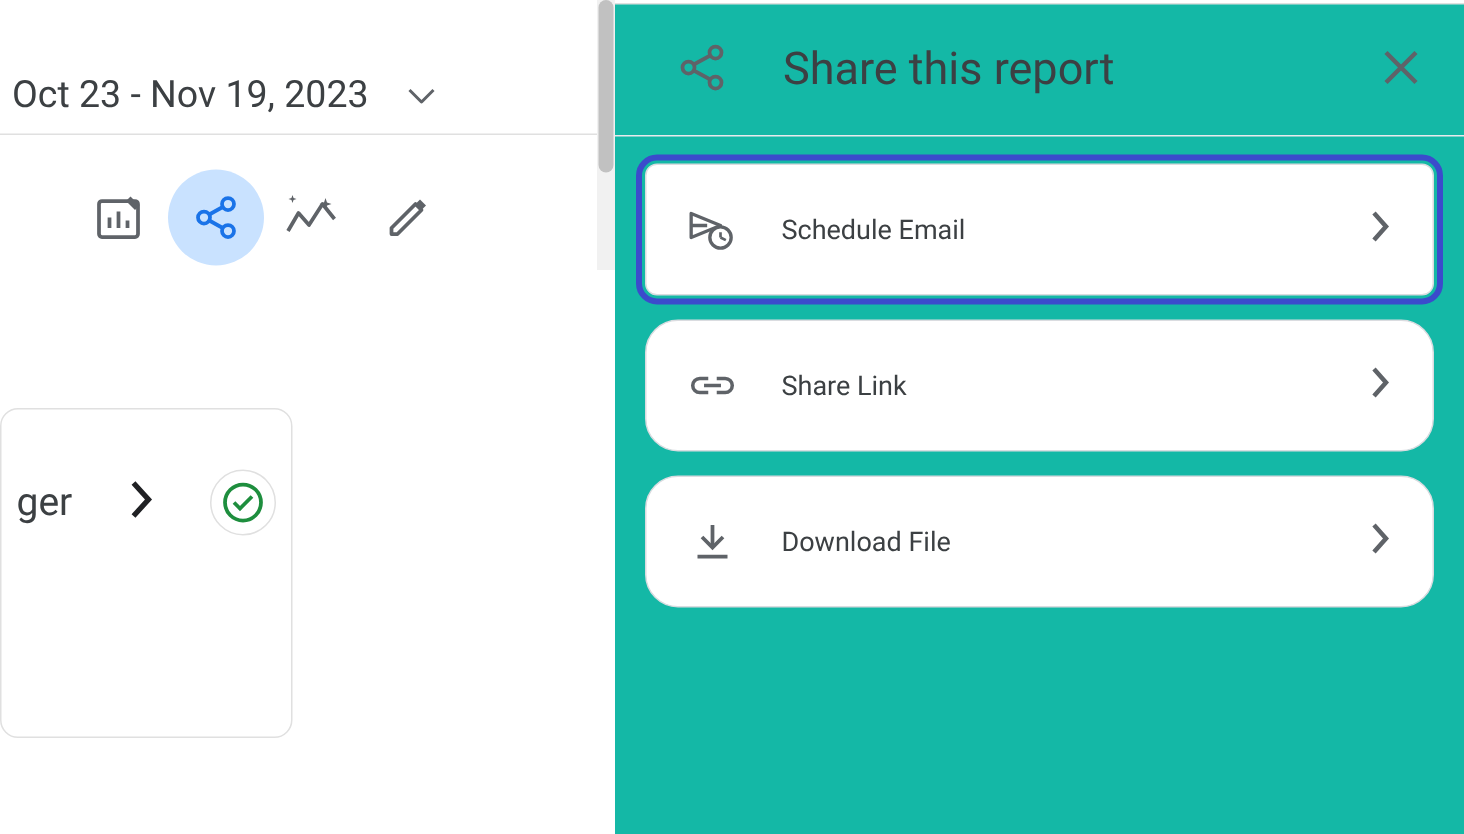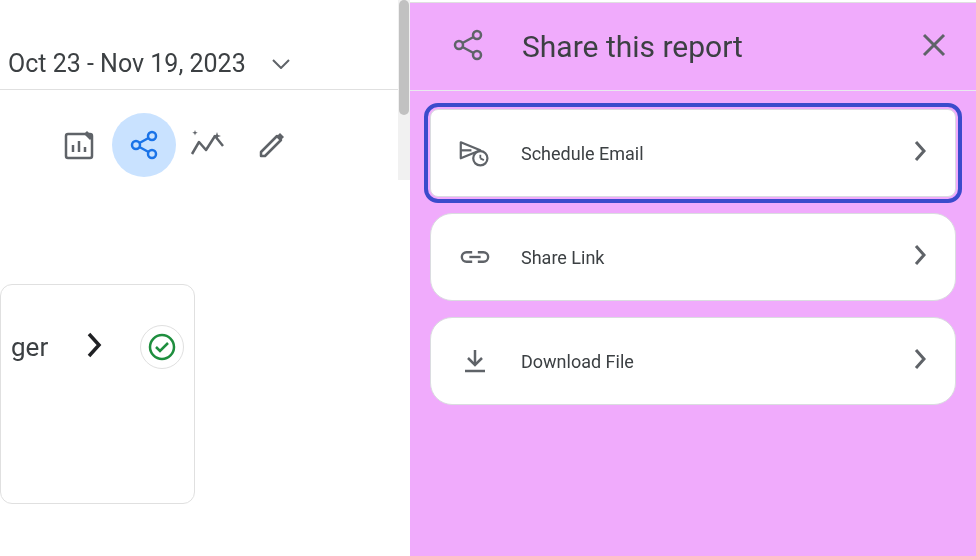--- a/index.html
+++ b/index.html
@@ -68,21 +68,21 @@
       border-radius: 50%;
       cursor: pointer;
     }
     .toolbar-btn.active {
       background: #c9e2ff;
     }
     .toolbar-btn svg { display: block; }
     .card {
       position: absolute;
       left: 0;
-      top: 284px;
+      top: 272px;
       width: 195px;
       height: 220px;
       background: #fff;
       border: 1px solid #e0e0e0;
       border-radius: 12px;
       padding: 40px 10px;
     }
     .card-row {
       display: flex;
       align-items: center;
@@ -106,21 +106,21 @@
       align-items: center;
       justify-content: center;
       flex-shrink: 0;
     }
     .right-panel {
       position: absolute;
       left: 410px;
       top: 2px;
       width: 566px;
       height: 554px;
-      background: #f0abfc;
+      background: #14b8a6;
       border-top: 1px solid #e0e0e0;
     }
     .panel-header {
       display: flex;
       align-items: center;
       padding: 0 28px 0 40px;
       height: 88px;
       border-bottom: 1px solid #e8eaed;
     }
     .panel-header-icon {

